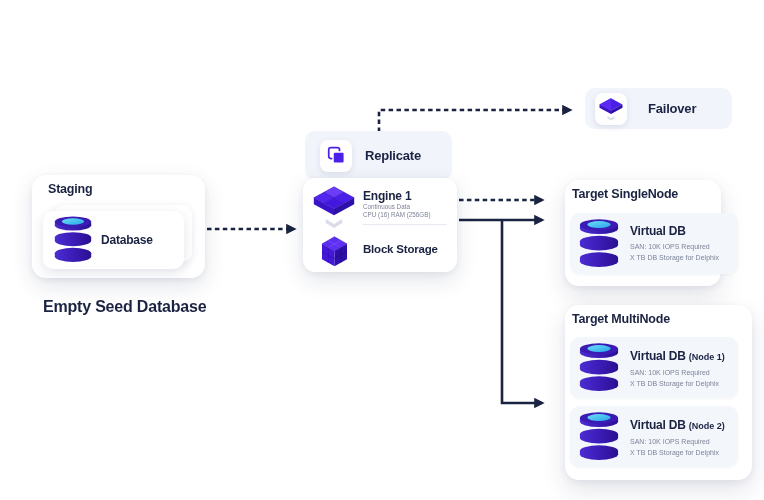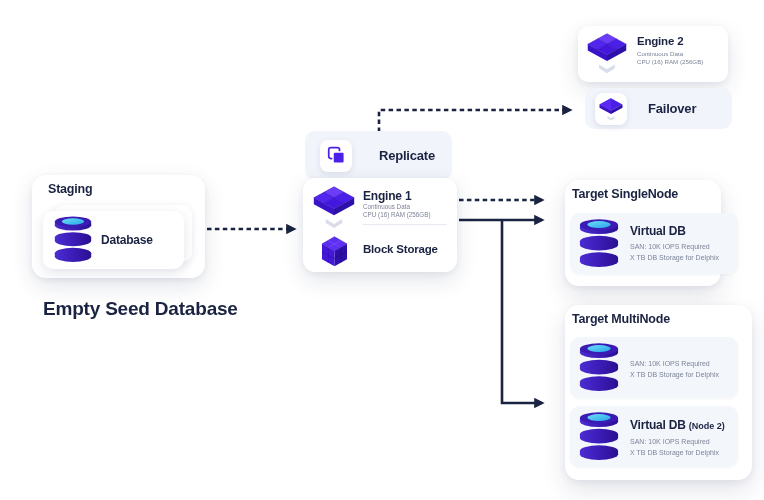--- a/index.html
+++ b/index.html
@@ -19,21 +19,21 @@
                 box-shadow:0 1px 3px rgba(28,38,84,.05); }
   .tile { width:32px; height:32px; background:#fff; border-radius:8px;
           display:flex; align-items:center; justify-content:center;
           box-shadow:0 2px 6px rgba(28,38,84,.10); }
 
   .t-section { font-size:12.5px; font-weight:bold; letter-spacing:-.2px; color:#1b2342; }
   .t-card    { font-size:12px;   font-weight:bold; letter-spacing:-.2px; color:#1b2342; }
   .t-node    { font-size:9px;    font-weight:bold; color:#1b2342; margin-left:3px; }
   .t-sub     { font-size:7px; line-height:1.45; color:#7d8498; }
   .t-sub-sm  { font-size:6.3px; line-height:1.4; color:#7d8498; }
-  .t-caption { font-size:19px; font-weight:bold; letter-spacing:-.2px; color:#1b2342; }
+  .t-caption { font-size:16px; font-weight:bold; letter-spacing:-.2px; color:#1b2342; }
   .t-big     { font-size:13px; font-weight:bold; letter-spacing:-.2px; color:#1b2342; }
 
   .divider { position:absolute; height:1px; background:#e6e9f0; }
 
   svg { display:block; }
   .wires { position:absolute; inset:0; pointer-events:none; }
 </style>
 </head>
 <body>
 
@@ -79,21 +79,21 @@
         <ellipse cx="23" cy="12" rx="22" ry="6.5"></ellipse>
           <rect x="1" y="8" width="44" height="4"></rect>
       </g>
       <ellipse cx="23" cy="8" rx="22" ry="6.5" fill="#3a1bb4"></ellipse>
       <ellipse cx="23" cy="7.6" rx="13.5" ry="4" fill="url(#gcy)"></ellipse>
     </svg>
     <span class="t-card">Database</span>
   </div>
   <div class="abs t-caption" style="left:43px; top:298px;">Empty Seed Database</div>
 
-  <div class="card-light" style="left:305px; top:131px; width:147px; height:49px; display:flex; align-items:center; padding-left:15px; gap:27px;">
+  <div class="card-light" style="left:305px; top:131px; width:147px; height:49px; display:flex; align-items:center; padding-left:15px; gap:13px;">
     <span class="tile">
       <svg width="19" height="19" viewBox="0 0 22 22">
         <rect x="2" y="2" width="12.5" height="12.5" rx="2.5" fill="none" stroke="#4c1fe9" stroke-width="2"></rect>
         <rect x="7" y="7" width="13" height="13" rx="2" fill="#4c1fe9" stroke="#ffffff" stroke-width="1.6"></rect>
       </svg>
     </span>
     <span class="t-big">Replicate</span>
   </div>
 
   <div class="card-white" style="left:303px; top:178px; width:154px; height:94px;">
@@ -114,34 +114,20 @@
       <polygon points="17,2 31,10 17,18 3,10" fill="#5e2ff2" stroke="#3513c0" stroke-width="0.6"></polygon>
       <polygon points="3,10 17,18 17,35 3,27" fill="#4418d8"></polygon>
       <polygon points="31,10 17,18 17,35 31,27" fill="#2d0fa9"></polygon>
       <path d="M10,6.2 L24,14 M24,6.2 L10,14" stroke="#7a55f6" stroke-width="0.7" fill="none"></path>
       <path d="M3,18.5 L17,26.5 M10,14 L10,31" stroke="#2d0fa9" stroke-width="0.7" fill="none"></path>
       <path d="M31,18.5 L17,26.5 M24,14 L24,31" stroke="#1f0b86" stroke-width="0.7" fill="none"></path>
     </svg>
     <div class="abs t-card" style="left:60px; top:65px; font-size:11.5px;">Block Storage</div>
   </div>
 
-  <div class="card-white" style="left:578px; top:26px; width:150px; height:56px; border-radius:10px;">
-    <svg class="abs" style="left:8px; top:4px;" width="42" height="46" viewBox="0 0 48 48">
-      <polygon points="24,2 35,8 24,14 13,8" fill="#6b3df8" stroke="#3513c0" stroke-width="0.6"></polygon>
-      <polygon points="35,8 46,14 35,20 24,14" fill="#4c1fe9" stroke="#3513c0" stroke-width="0.6"></polygon>
-      <polygon points="13,8 24,14 13,20 2,14" fill="#5226ee" stroke="#3513c0" stroke-width="0.6"></polygon>
-      <polygon points="24,14 35,20 24,26 13,20" fill="#4317dd" stroke="#3513c0" stroke-width="0.6"></polygon>
-      <polygon points="2,14 2,21 24,33 24,26" fill="#3a13c8"></polygon>
-      <polygon points="46,14 46,21 24,33 24,26" fill="#2d0fa9"></polygon>
-      <path d="M15,37 L24,42.5 L33,37 L33,41.5 L24,47 L15,41.5 Z" fill="#d8dde9"></path>
-    </svg>
-    <div class="abs t-card" style="left:59px; top:9px; font-size:11.5px;">Engine 2</div>
-    <div class="abs t-sub-sm" style="left:59px; top:23.5px; font-size:6.2px;">Continuous Data</div>
-    <div class="abs t-sub-sm" style="left:59px; top:32px; font-size:6.2px;">CPU (16) RAM (256GB)</div>
-  </div>
 
   <div class="card-light" style="left:585px; top:88px; width:147px; height:41px; display:flex; align-items:center; padding-left:10px; gap:21px;">
     <span class="tile">
       <svg width="26" height="26" viewBox="0 0 34 32">
         <polygon points="17,2 32,10 17,18 2,10" fill="#4c1fe9"></polygon>
         <polygon points="17,2 17,18 2,10" fill="#5a2bf3"></polygon>
         <polygon points="2,10 2,14.5 17,22.5 17,18" fill="#3a13c8"></polygon>
         <polygon points="32,10 32,14.5 17,22.5 17,18" fill="#2d0fa9"></polygon>
         <path d="M12.5,25.5 L17,28.2 L21.5,25.5 L21.5,28.3 L17,31 L12.5,28.3 Z" fill="#d8dde9"></path>
       </svg>
@@ -186,20 +172,23 @@
           <ellipse cx="23" cy="31" rx="22" ry="6.5"></ellipse>
             <rect x="1" y="27" width="44" height="4"></rect>
             <ellipse cx="23" cy="27" rx="22" ry="6.5"></ellipse>
           <ellipse cx="23" cy="12" rx="22" ry="6.5"></ellipse>
             <rect x="1" y="8" width="44" height="4"></rect>
         </g>
         <ellipse cx="23" cy="8" rx="22" ry="6.5" fill="#3a1bb4"></ellipse>
         <ellipse cx="23" cy="7.6" rx="13.5" ry="4" fill="url(#gcy)"></ellipse>
       </svg>
       <div>
+        <div>
+          <span class="t-card">Virtual DB</span><span class="t-node">(Node 1)</span>
+        </div>
         <div class="t-sub" style="margin-top:4px;">SAN: 10K IOPS Required</div>
         <div class="t-sub">X TB DB Storage for Delphix</div>
       </div>
     </div>
 
     <div class="inner-card" style="left:5px; top:101px; width:168px; height:61px;">
       <svg width="44" height="52" viewBox="0 0 46 60">
         <g fill="url(#gdb)">
           <ellipse cx="23" cy="50" rx="22" ry="6.5"></ellipse>
             <rect x="1" y="46" width="44" height="4"></rect>

